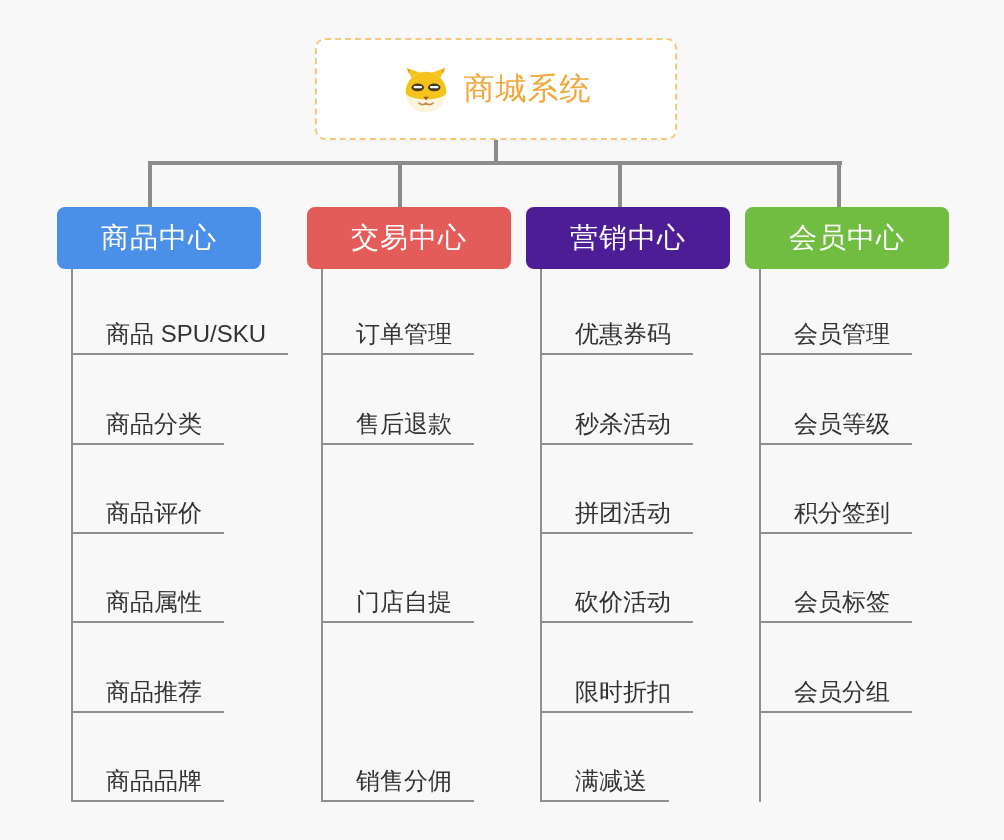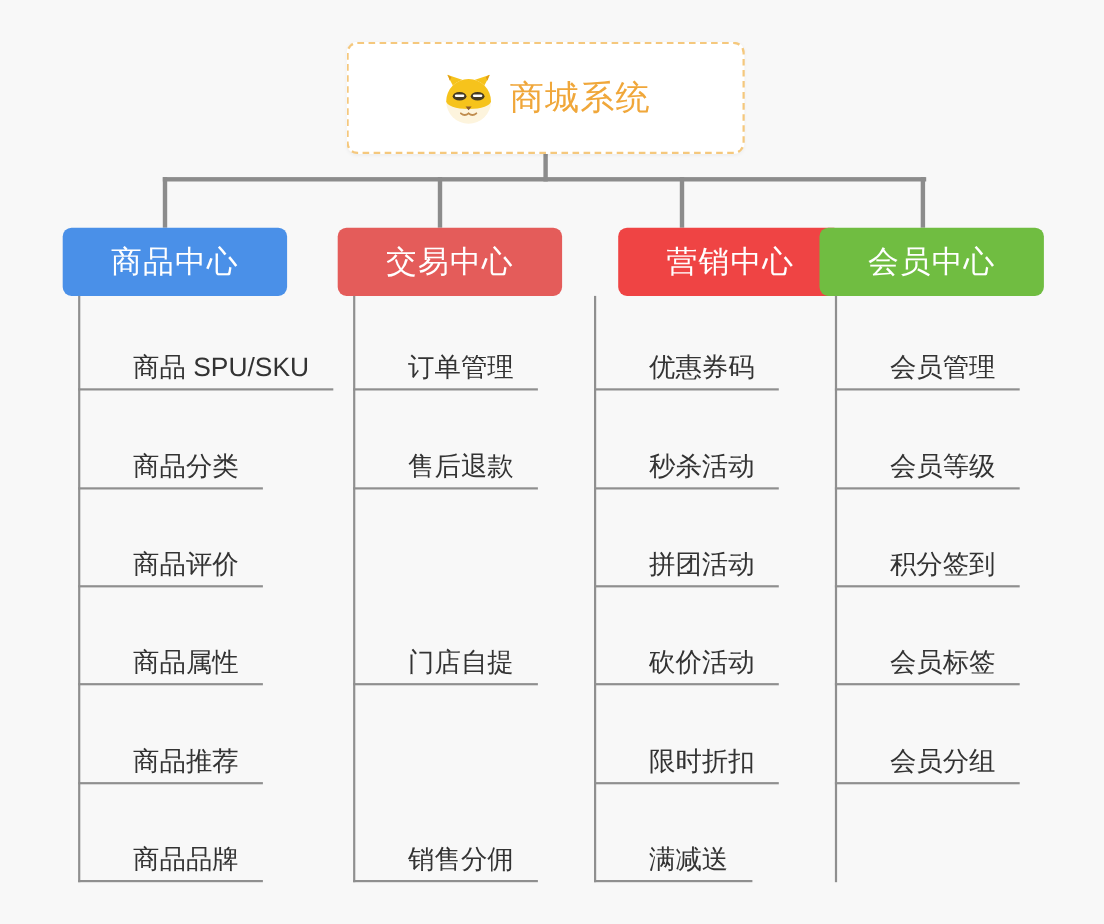--- a/index.html
+++ b/index.html
@@ -26,21 +26,21 @@
     display:flex;align-items:center;justify-content:center;color:#ffffff;font-size:28px;
     letter-spacing:1px;cursor:default;}
   .h1{left:57px;} .h2{left:307px;} .h3{left:526px;} .h4{left:745px;}
 
   
   .colline{position:absolute;top:269px;width:2px;height:533px;background:#8f8f8f;}
   .l1{left:71px;} .l2{left:321px;} .l3{left:540px;} .l4{left:759px;}
 
   
   .leaf{position:absolute;height:36px;box-sizing:border-box;
-    border-bottom:2px solid #8f8f8f;padding:0 22px 3px 50px;
+    border-bottom:2px solid #8f8f8f;padding:0 22px 3px 35px;
     display:flex;align-items:flex-end;font-size:24px;color:#333333;white-space:nowrap;}
   .c1{left:71px;} .c2{left:321px;} .c3{left:540px;} .c4{left:759px;}
   .r1{top:319px;} .r2{top:409px;} .r3{top:498px;} .r4{top:587px;} .r5{top:677px;} .r6{top:766px;}
 </style>
 </head>
 <body>
 
 <div class="canvas">
 
   <div class="conn stub-root"></div>
@@ -65,21 +65,21 @@
         <rect x="37" y="28" width="11" height="3" rx="1.5" fill="#ffffff"></rect>
         <path d="M28.5 42 h7 l-3.5 4.5 z" fill="#8a5a2a"></path>
         <path d="M23 50 q4.5 4 9 0 q4.5 4 9 0" stroke="#c08d4f" fill="none" stroke-width="2.2" stroke-linecap="round"></path>
       </svg>
     </span>
     <span class="root-title" style="color: rgb(240, 167, 58);">商城系统</span>
   </div>
 
   <div class="branch-header h1" style="background-color: rgb(74, 144, 232);">商品中心</div>
   <div class="branch-header h2" style="background-color: rgb(228, 92, 90);">交易中心</div>
-  <div class="branch-header h3" style="background-color: #ef4444; margin-left: 36px;">营销中心</div>
+  <div class="branch-header h3" style="background-color: #4c1d95;">营销中心</div>
   <div class="branch-header h4" style="background-color: rgb(112, 189, 65);">会员中心</div>
 
   <div class="colline l1"></div>
   <div class="colline l2"></div>
   <div class="colline l3"></div>
   <div class="colline l4"></div>
 
   <div class="leaf c1 r1">商品 SPU/SKU</div>
   <div class="leaf c1 r2">商品分类</div>
   <div class="leaf c1 r3">商品评价</div>

